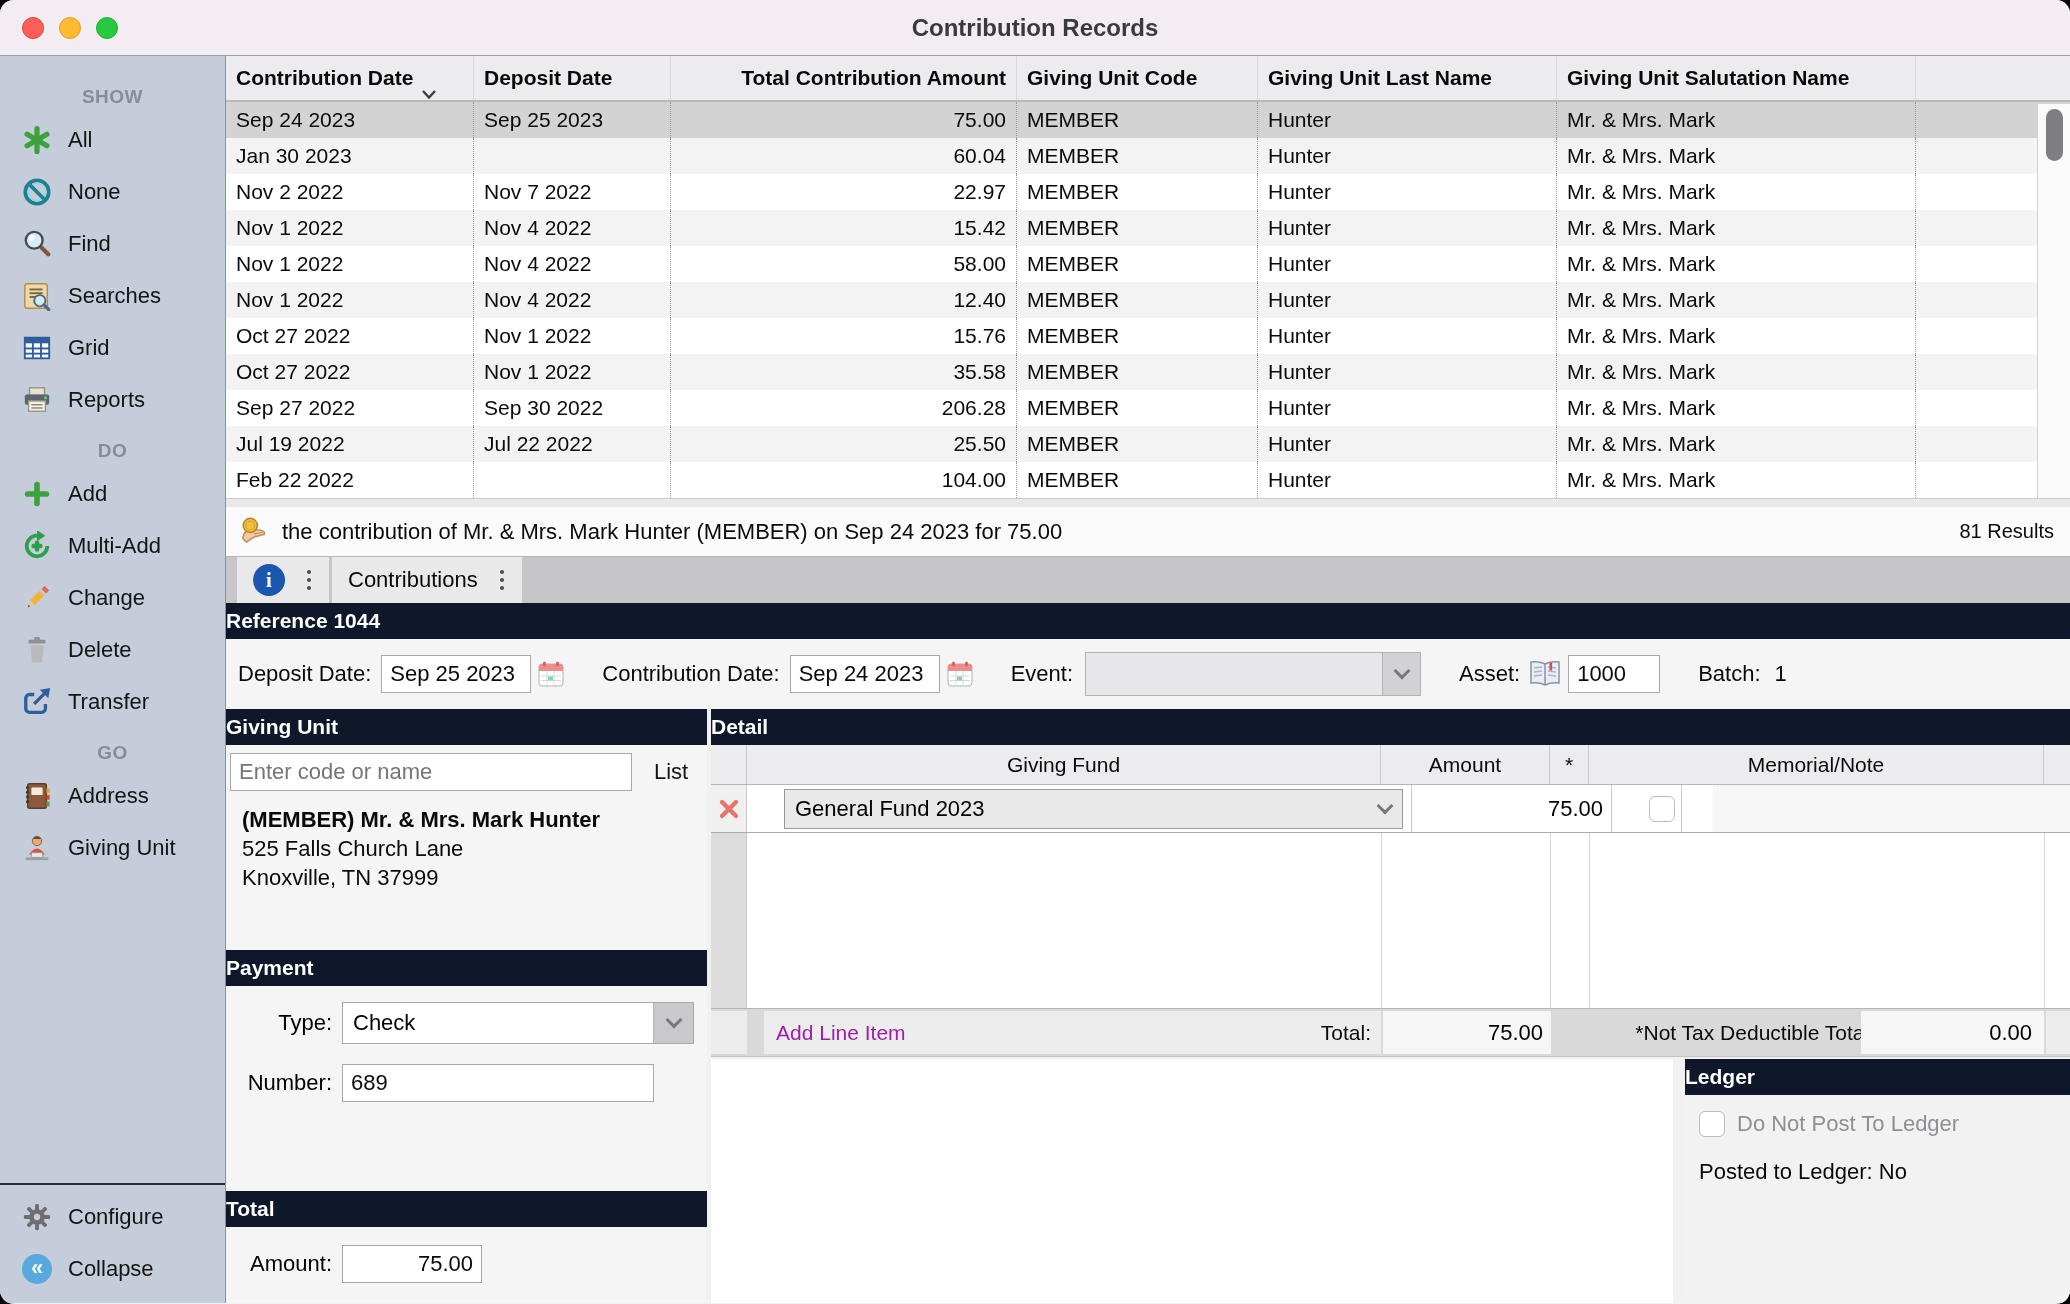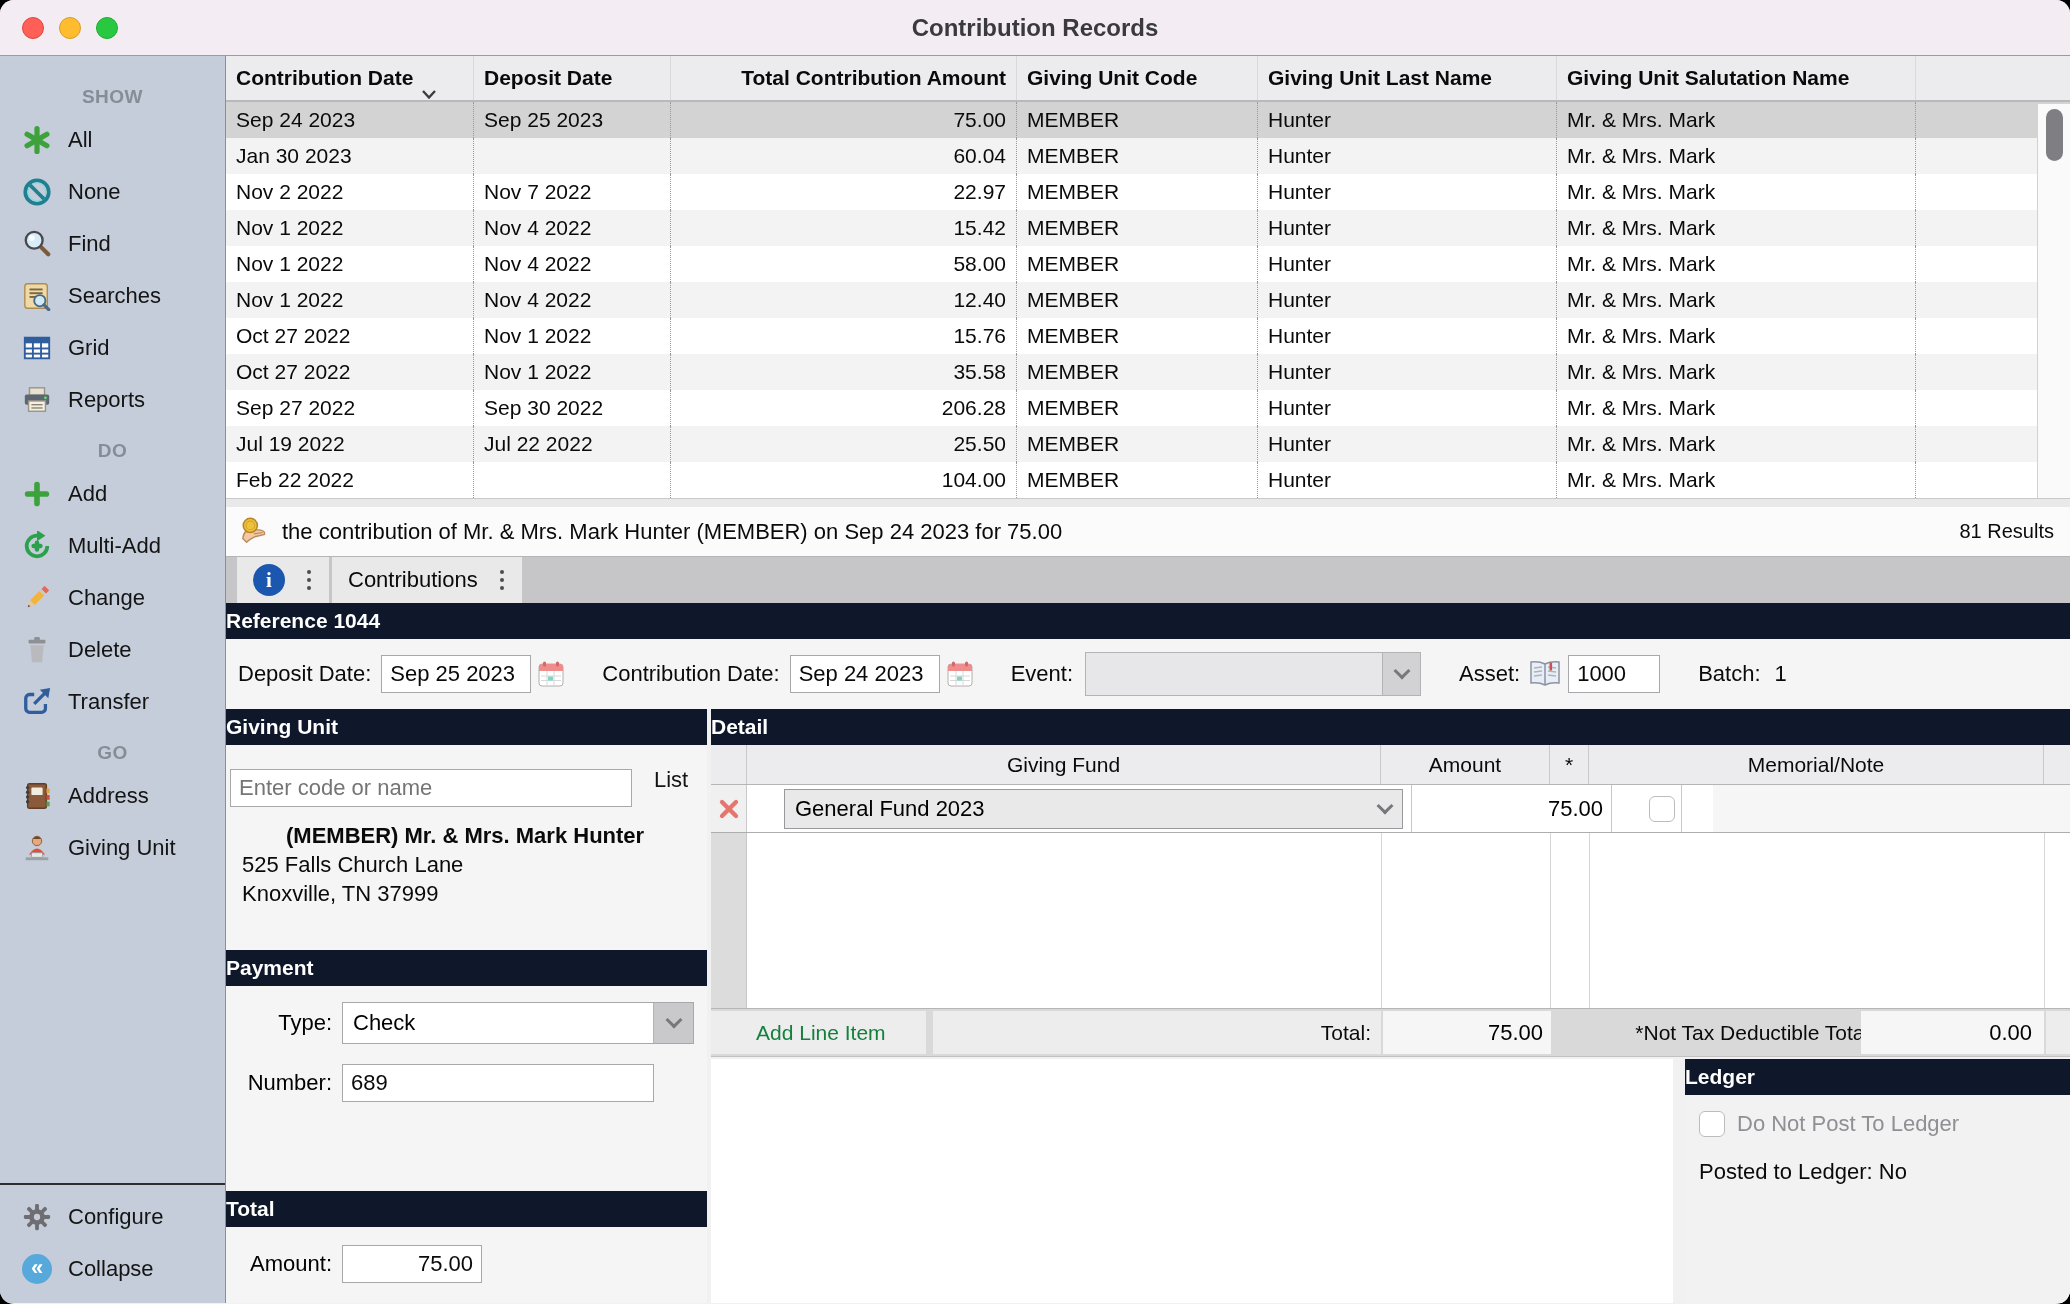--- a/index.html
+++ b/index.html
@@ -72,24 +72,24 @@
   .select-btn{width:38px;height:100%;background:#d2d2d4;display:flex;align-items:center;justify-content:center;border-left:1px solid #b3b3b6;}
   .chev{width:12px;height:12px;border-right:3px solid #77777c;border-bottom:3px solid #77777c;transform:rotate(45deg);margin-top:-6px;}
 
   
   .lower{flex:1;display:flex;gap:4px;min-height:0;}
   .left-col{width:481px;display:flex;flex-direction:column;flex:none;}
   .right-col{flex:1;display:flex;flex-direction:column;min-width:0;}
   .panel-body{background:#f5f5f6;}
   .gu-body{height:206px;padding:8px 0 0 4px;}
   .gu-search-row{display:flex;align-items:center;}
-  .gu-input{width:402px;height:38px;margin-top:16px;}
+  .gu-input{width:402px;height:38px;}
   .list-btn{margin-left:16px;font-size:22px;color:#141414;background:none;border:none;}
   .gu-address{margin:14px 0 0 12px;font-size:22px;line-height:29px;color:#0a0a0a;}
-  .gu-name{font-weight:bold;margin-left:44px;}
+  .gu-name{font-weight:bold;}
   .pay-body{height:206px;padding-top:16px;}
   .form-row{display:flex;align-items:center;margin-bottom:20px;}
   .form-label{width:106px;text-align:right;margin-right:10px;font-size:22px;flex:none;}
   .select-box{width:352px;height:42px;background:#fff;border:1px solid #a8a8ac;display:flex;align-items:center;}
   .select-box .val{flex:1;padding-left:10px;font-size:22px;}
   .select-box .select-btn{background:#c9c9cb;width:40px;}
   .num-input{width:312px;}
   .total-body{flex:1;padding-top:18px;}
   .amt-input{width:140px;text-align:right;}
 
@@ -113,21 +113,21 @@
   .amt-cell{justify-content:flex-end;padding-right:8px;font-size:22px;background:#fff;}
   .star-cell{justify-content:center;background:#fff;}
   .checkbox{width:26px;height:26px;background:#fff;border:1px solid #bcbcc0;border-radius:6px;}
   .mem-cell{background:#f6f6f7;justify-content:flex-end;padding-right:8px;}
   .dt-empty{position:relative;height:175px;background:#fff;}
   .dt-empty .stripL{position:absolute;left:0;top:0;width:36px;height:100%;background:#dcdcdd;border-right:1px solid #c9c9cb;}
   .vline{position:absolute;top:0;width:1px;height:100%;background:#d6d6d8;}
   .dt-foot{position:relative;height:48px;background:#d9d9da;border-top:1px solid #b5b5b8;}
   .fbox{position:absolute;top:2px;bottom:2px;background:#ededee;font-size:21px;display:flex;align-items:center;}
   .f-stub1{left:0;width:36px;}
-  .f-add{left:33px;width:182px;color:#15803d;padding-left:12px;}
+  .f-add{left:53px;width:182px;color:#a21caf;padding-left:12px;}
   .f-total{left:222px;width:448px;justify-content:flex-end;padding-right:10px;color:#0a0a0a;}
   .f-amt{left:672px;width:168px;background:#f6f6f7;justify-content:flex-end;padding-right:8px;font-size:22px;}
   .f-ntd{left:904px;width:260px;justify-content:flex-end;color:#0a0a0a;}
   .f-ntdval{left:1150px;width:183px;background:#f6f6f7;justify-content:flex-end;padding-right:12px;font-size:22px;}
   .f-stub2{left:1335px;right:0;}
 
   
   .memo-ledger{flex:1;display:flex;margin-top:2px;min-height:0;}
   .memo-col{width:962px;display:flex;flex-direction:column;flex:none;}
   .memo-area{flex:1;background:#fff;font-size:22px;padding:8px;}

